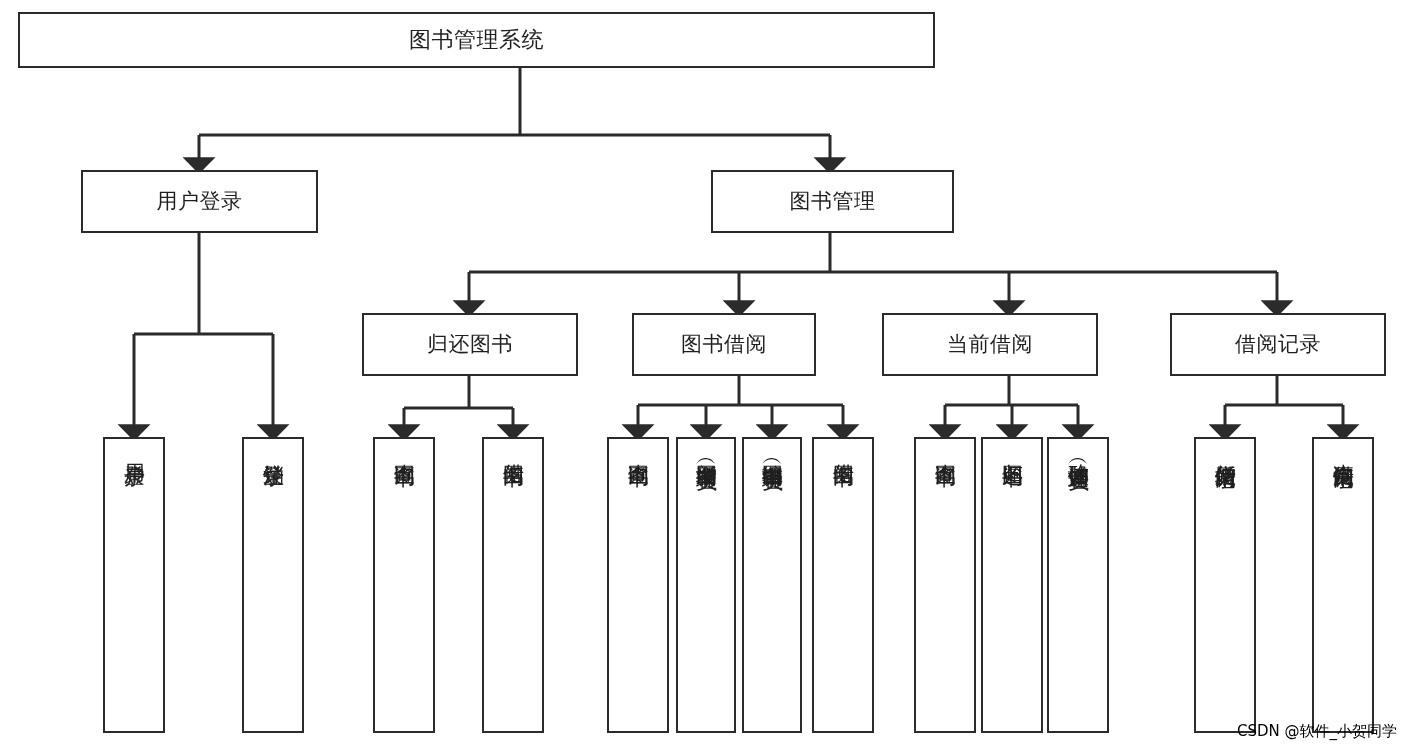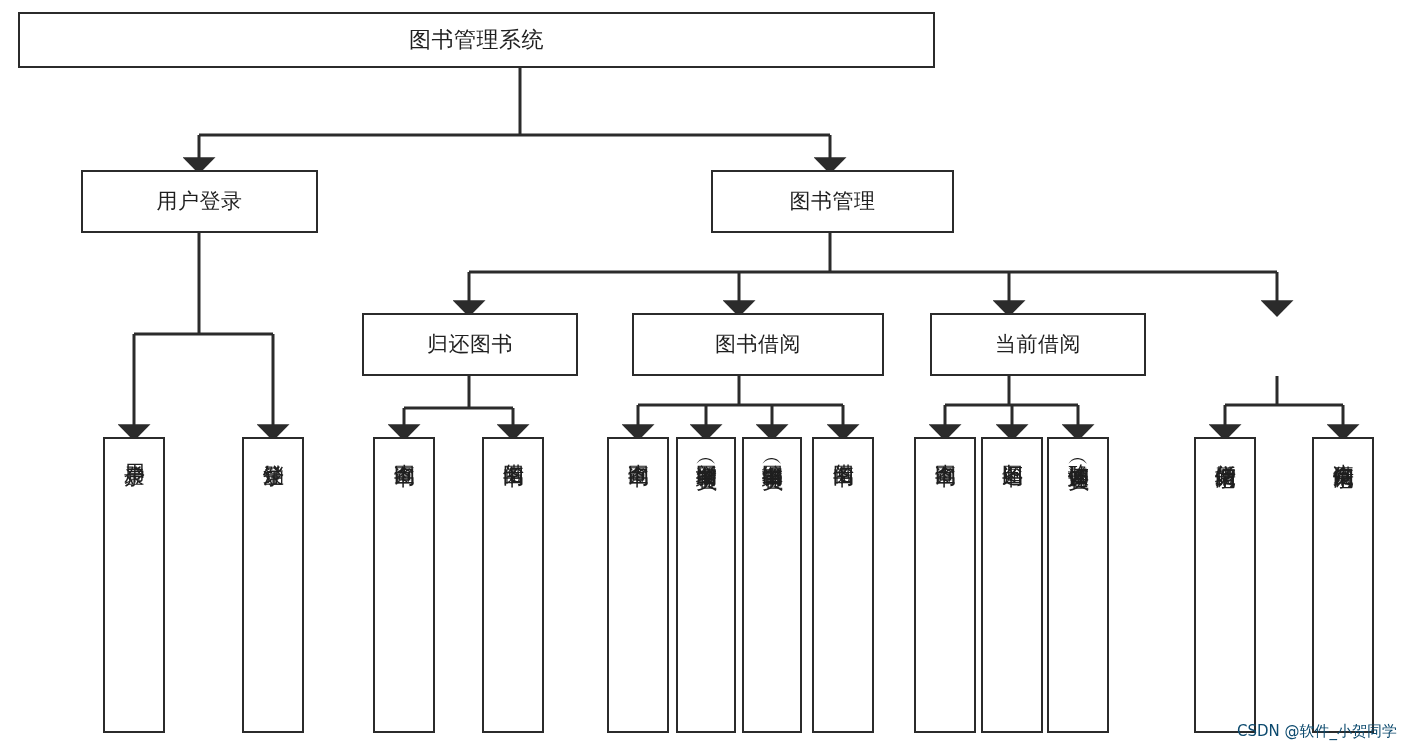--- a/index.html
+++ b/index.html
@@ -61,21 +61,21 @@
     font-size: 21px;
     line-height: 1.18;
     white-space: nowrap;
     letter-spacing: 1px;
   }
   #watermark {
     position: absolute;
     right: 8px;
     bottom: 6px;
     font-size: 15px;
-    color: #0c4a6e;
+    color: #000000;
     white-space: nowrap;
     z-index: 5;
     font-family: "DejaVu Sans", "Liberation Sans", sans-serif;
   }
 </style>
 </head>
 <body>
 
 <div id="diagram-root">
 
@@ -139,25 +139,28 @@
   <div class="node horizontal" style="left:81px; top:170px; width:237px; height:63px;">
     <span class="node-label">用户登录</span>
   </div>
   <div class="node horizontal" style="left:711px; top:170px; width:243px; height:63px;">
     <span class="node-label">图书管理</span>
   </div>
 
   <div class="node horizontal" style="left:362px; top:313px; width:216px; height:63px;">
     <span class="node-label">归还图书</span>
   </div>
-  <div class="node horizontal" style="left:632px; top:313px; width:252px; height:63px;">
+  <div class="node horizontal" style="left:632px; top:313px; width:184px; height:63px;">
     <span class="node-label">图书借阅</span>
   </div>
-  <div class="node horizontal" style="left:930px; top:313px; width:216px; height:63px;">
+  <div class="node horizontal" style="left:882px; top:313px; width:216px; height:63px;">
     <span class="node-label">当前借阅</span>
+  </div>
+  <div class="node horizontal" style="left:1170px; top:313px; width:216px; height:63px;">
+    <span class="node-label">借阅记录</span>
   </div>
 
   <div class="node vertical" style="left:103px; top:437px; width:62px; height:296px;">
     <span class="node-label">用户登录</span>
   </div>
   <div class="node vertical" style="left:242px; top:437px; width:62px; height:296px;">
     <span class="node-label">注销登录</span>
   </div>
 
   <div class="node vertical" style="left:373px; top:437px; width:62px; height:296px;">

